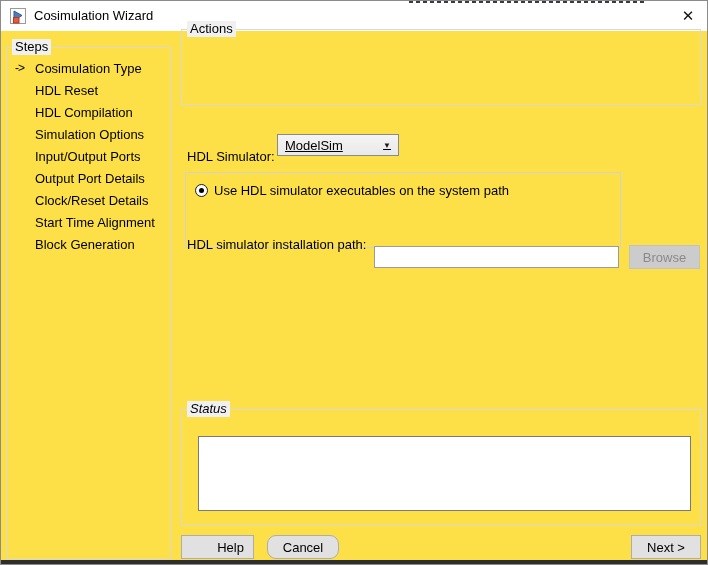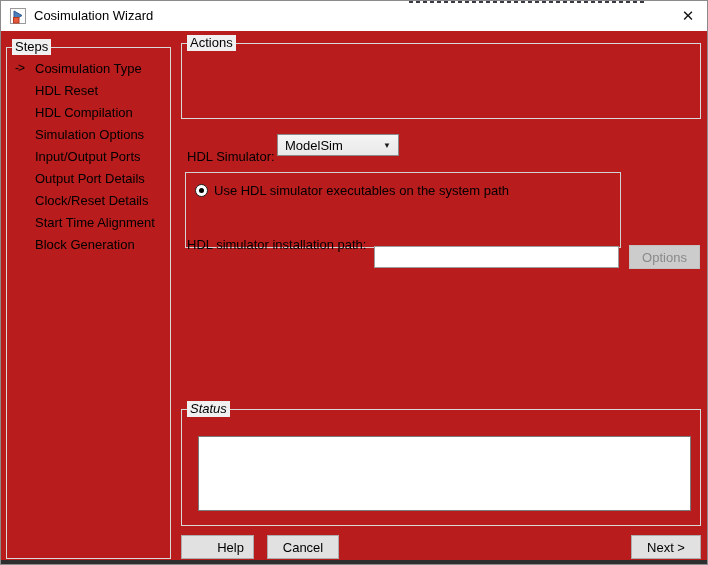--- a/index.html
+++ b/index.html
@@ -1,43 +1,43 @@
 <!DOCTYPE html>
 <html><head>
 <meta charset="utf-8">
 <style>
   html,body{margin:0;padding:0;background:#c8c8c8;}
   *{box-sizing:border-box;}
   .window{
     position:relative;width:708px;height:565px;
-    background:#b91c1c;border:1px solid #8b8b8b;overflow:hidden;
+    background:#fde047;border:1px solid #8b8b8b;overflow:hidden;
     font-family:"Liberation Sans",sans-serif;font-size:13px;color:#000;
   }
   .titlebar{position:absolute;left:0;top:0;width:100%;height:30px;background:#ffffff;}
   .app-icon{position:absolute;left:9px;top:7px;width:16px;height:16px;}
   .title-text{position:absolute;left:33px;top:0;height:30px;line-height:30px;font-size:13px;}
   .close-btn{position:absolute;right:2px;top:1px;width:34px;height:28px;display:flex;align-items:center;justify-content:center;cursor:default;}
   .close-glyph{font-size:15px;color:#111;}
   .artifact{position:absolute;top:0;left:408px;width:238px;height:2px;
     background:repeating-linear-gradient(90deg,#3b3b46 0 4px,rgba(0,0,0,0) 4px 7px);}
   .groupbox{position:absolute;border:1px solid #d9d9d9;}
   .group-label{position:absolute;top:-9px;left:5px;background:#f0f0f0;padding:0 3px;line-height:16px;}
   
   .steps-box{left:5px;top:46px;width:165px;height:512px;}
   .steps-list{position:absolute;left:1px;top:9px;right:1px;}
   .step-row{height:22px;display:flex;align-items:center;padding-left:7px;}
   .step-marker{width:20px;flex:0 0 20px;font-size:12px;letter-spacing:-1px;}
   
-  .actions-box{left:180px;top:42px;width:520px;height:76px;}
+  .actions-box{left:180px;top:28px;width:520px;height:76px;}
   .actions-desc{position:absolute;left:6px;top:11px;width:503px;line-height:20px;}
   
   .sim-label{position:absolute;left:186px;top:136px;margin-top:12px;}
   .dropdown{position:absolute;left:276px;top:133px;width:122px;height:22px;
     background:linear-gradient(#f4f4f4,#e9e9e9);border:1px solid #8a8a8a;
-    display:flex;align-items:center;padding:0 7px;}
+    display:flex;align-items:center;padding:0 7px;text-decoration:underline;}
   .dropdown-value{flex:1;}
   .dropdown-arrow{font-size:8px;color:#1a1a1a;}
   
   .radio-box{position:absolute;left:184px;top:171px;width:436px;height:76px;border:1px solid #d2d2d2;}
   .radio-row{position:absolute;left:9px;height:20px;display:flex;align-items:center;}
   .radio-row.opt0{top:7px;}
   .radio-row.opt1{top:34px;}
   .radio{width:13px;height:13px;border-radius:50%;border:1px solid #4e4e4e;background:#fff;flex:0 0 13px;position:relative;}
   .radio.selected{border-color:#1c1c1c;}
   .radio.selected::after{content:"";position:absolute;left:3px;top:3px;width:5px;height:5px;border-radius:50%;background:#000;}
@@ -48,21 +48,21 @@
     border:1px solid #9c9c9c;background:#fff;font-family:"Liberation Sans",sans-serif;font-size:13px;padding:0 4px;}
   .btn{position:absolute;height:24px;background:#e1e1e1;border:1px solid #adadad;
     display:flex;align-items:center;justify-content:center;font-size:13px;cursor:default;}
   .browse-btn{left:628px;top:244px;width:71px;}
   .btn.disabled{background:#cccccc;border-color:#c2c2c2;color:#8a8a8a;}
   
   .status-box{left:180px;top:408px;width:520px;height:117px;font-style:italic;}
   .status-area{position:absolute;left:16px;top:26px;width:493px;height:75px;background:#ffffff;border:1px solid #7a7a7a;}
   
   .help-btn{left:180px;top:534px;width:73px;padding-left:26px;}
-  .cancel-btn{left:266px;top:534px;width:72px;}
+  .cancel-btn{left:266px;top:534px;width:72px;border-radius:9px;}
   .next-btn{left:630px;top:534px;width:70px;}
   .bottom-edge{position:absolute;left:0;bottom:0;width:100%;height:4px;background:#2e2e2e;}
 </style>
 </head>
 <body>
 
 <div class="window">
 
   <div class="titlebar">
     <svg class="app-icon" viewBox="0 0 16 16">
@@ -132,21 +132,21 @@
   <div class="radio-box">
     <div class="radio-row opt0">
       <span class="radio selected"></span>
       <span class="radio-label">Use HDL simulator executables on the system path</span>
     </div>
   </div>
 
   <span class="path-label">HDL simulator installation path:</span>
   <input class="path-input" type="text" value="" style="">
   <div class="btn browse-btn disabled" id="browse-btn">
-    <span>Options</span>
+    <span>Browse</span>
   </div>
 
   <div class="groupbox status-box">
     <span class="group-label">Status</span>
     <div class="status-area"></div>
   </div>
 
   <div class="btn help-btn">
     <span>Help</span>
   </div>

